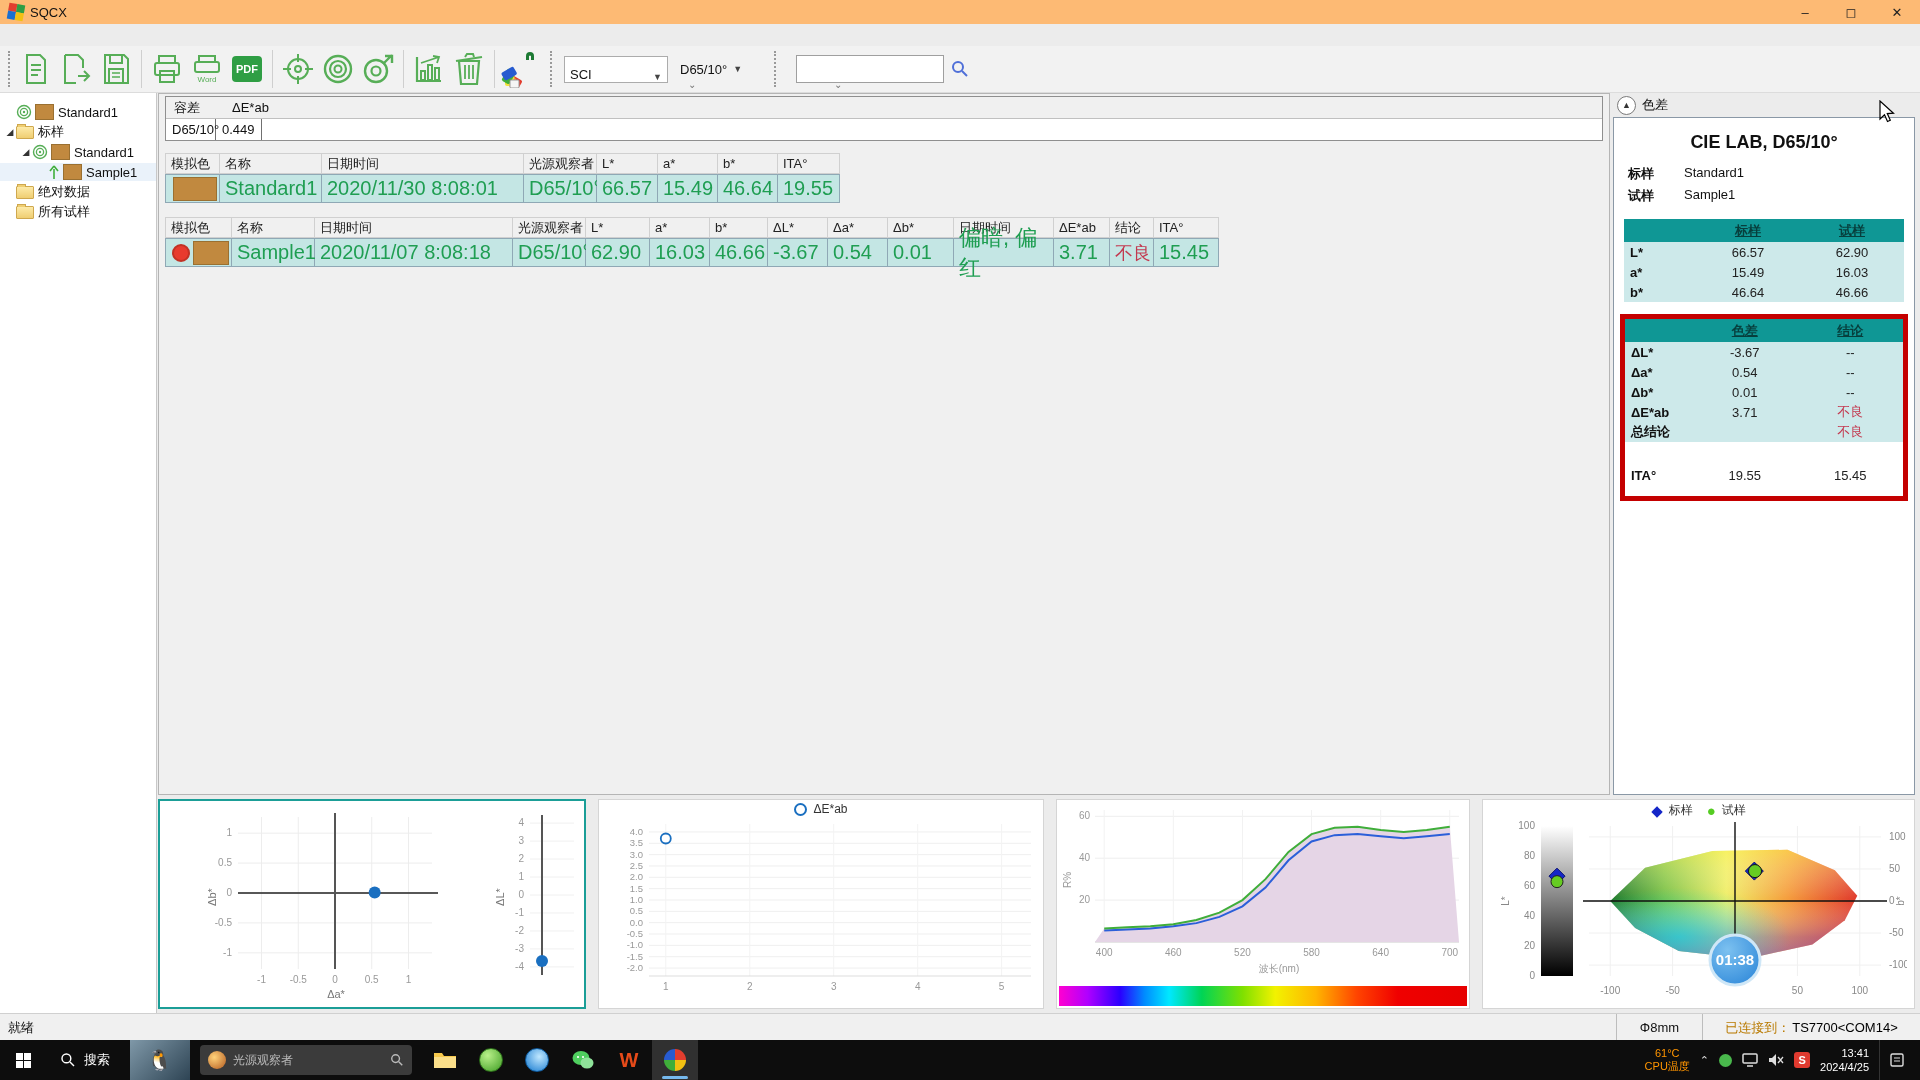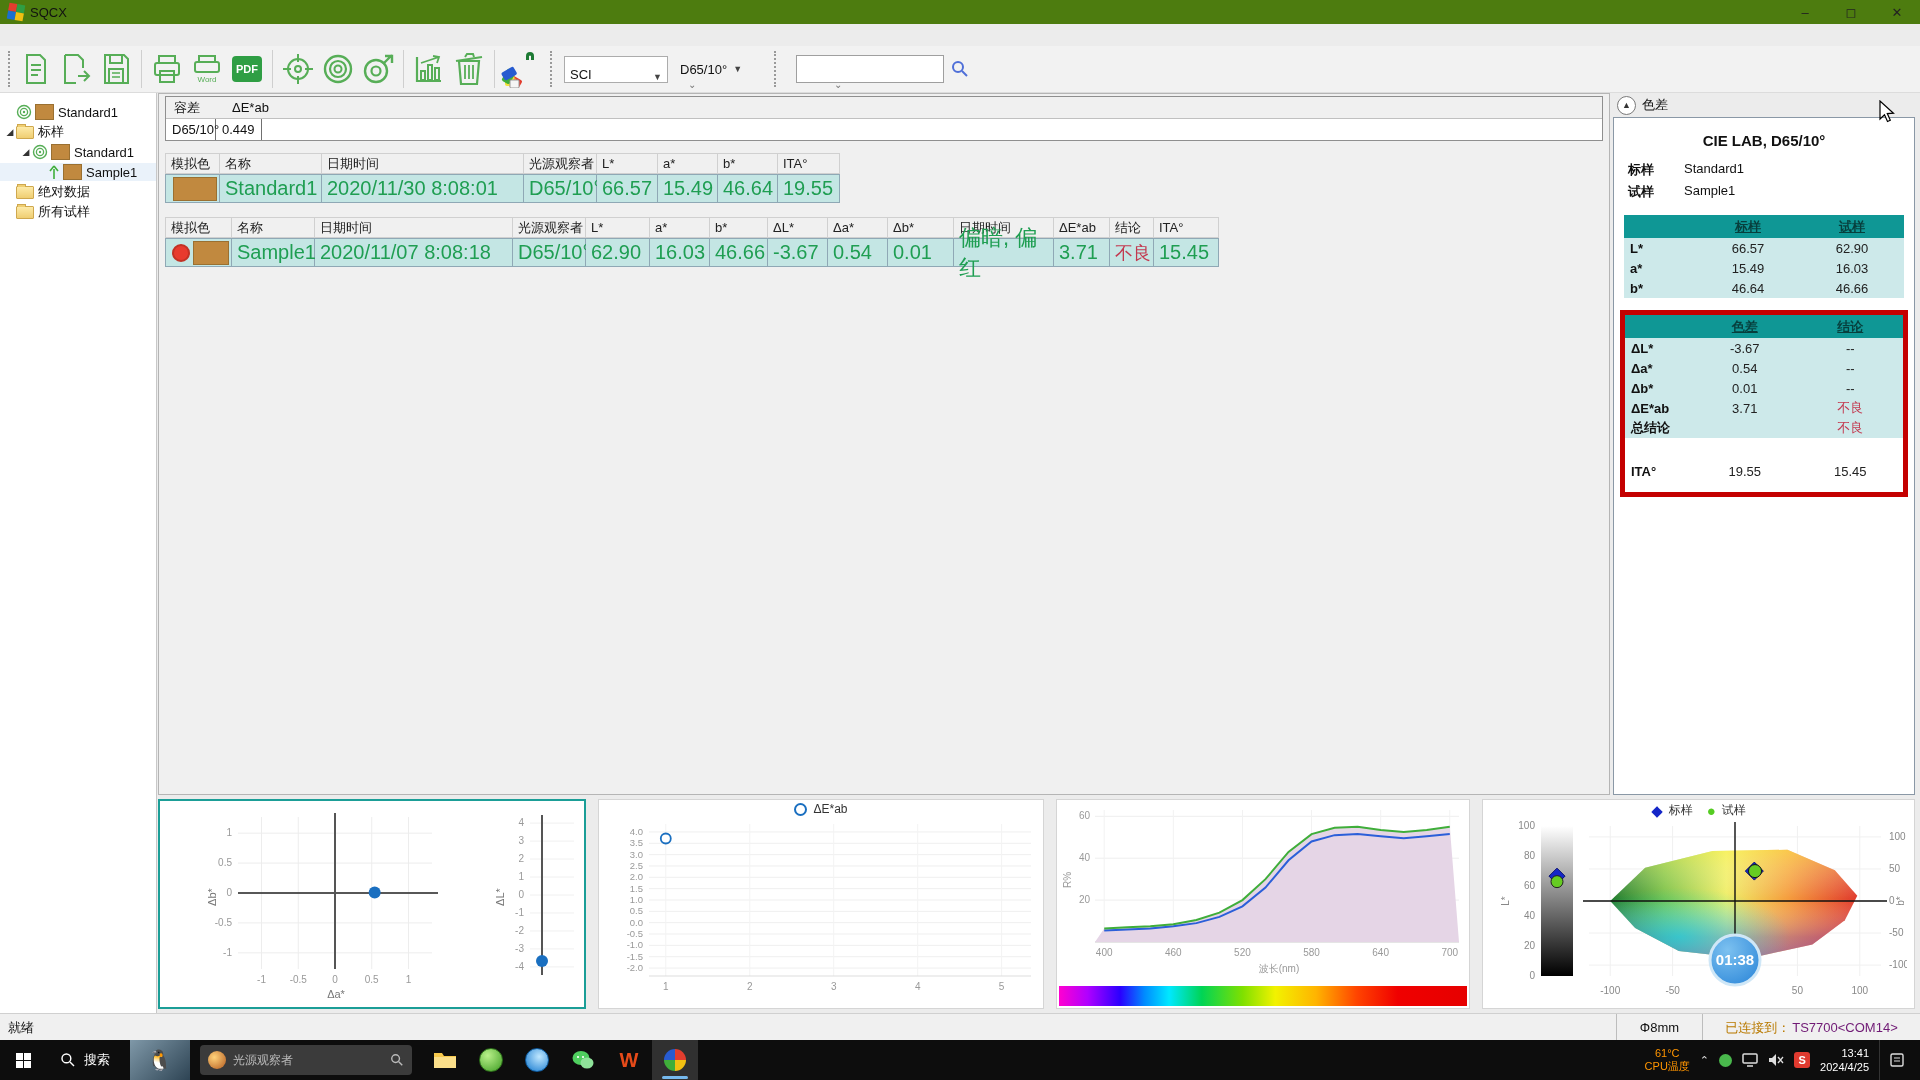--- a/index.html
+++ b/index.html
@@ -1,19 +1,19 @@
 <!DOCTYPE html>
 <html><head>
 <meta charset="utf-8">
 <style>
   html,body{margin:0;padding:0;background:#555;}
   .screen{position:relative;width:1920px;height:1080px;background:#ececec;overflow:hidden;
           font-family:"Liberation Sans","DejaVu Sans",sans-serif;font-size:13px;color:#111;}
   
-  .titlebar{position:absolute;top:0;left:0;right:0;height:24px;background:#4d7c0f;display:flex;align-items:center;}
+  .titlebar{position:absolute;top:0;left:0;right:0;height:24px;background:#fdba74;display:flex;align-items:center;}
   .app-ico{width:16px;height:16px;margin:0 6px 0 8px;display:grid;grid-template-columns:8px 8px;grid-template-rows:8px 8px;transform:rotate(10deg);}
   .app-ico i{display:block}
   .title-text{font-size:13px;color:#111;}
   .win-controls{margin-left:auto;display:flex;height:100%;}
   .win-btn{width:46px;height:100%;display:flex;align-items:center;justify-content:center;font-size:13px;color:#222;}
   
   .menubar{position:absolute;top:24px;left:0;right:0;height:22px;background:#f2f2f2;display:flex;align-items:center;padding-left:6px;}
   .menu-item{padding:2px 9px;font-size:13px;color:#111;}
   
   .toolbar{position:absolute;top:46px;left:0;right:0;height:46px;background:#f2f2f2;display:flex;align-items:center;border-bottom:1px solid #dcdcdc;}
@@ -51,21 +51,21 @@
   .dbody .dcell:first-child{border-left:1px solid #8fa8b5;}
   .dcell.fill{background:transparent !important;border-color:transparent !important;flex:1;}
   .rec-dot{width:14px;height:14px;border-radius:50%;background:#e83b2e;border:2px solid #c23225;margin:0 3px 0 1px;flex:none;}
   .big-swatch{width:42px;height:22px;background:#c1893f;border:1px solid #9a7031;flex:none;}
   .red-text{color:#c3394f !important;}
   
   .rpanel{position:absolute;left:1613px;top:93px;width:302px;height:702px;box-sizing:border-box;}
   .rp-header{height:24px;display:flex;align-items:center;gap:6px;padding-left:4px;font-size:13px;}
   .rp-collapse{width:17px;height:17px;border-radius:50%;border:1px solid #7a7a7a;background:#fff;display:flex;align-items:center;justify-content:center;font-size:9px;color:#333;}
   .rp-body{position:absolute;top:24px;left:0;right:0;bottom:0;background:#fff;border:1px solid #8a98a6;box-sizing:border-box;}
-  .rp-title{text-align:center;font-weight:bold;font-size:15px;margin-top:14px;}
+  .rp-title{text-align:center;font-weight:bold;font-size:18px;margin-top:14px;}
   .rp-info{display:flex;margin:4px 0 0 14px;font-size:13px;}
   .rp-info .lbl{width:56px;font-weight:bold;}
   .minitable{margin:14px 10px 0 10px;}
   .mt-head{display:flex;background:#0f9795;height:23px;align-items:center;}
   .mt-head div{font-size:13px;font-weight:bold;color:#073f3d;text-decoration:underline;text-align:center;}
   .mt-row{display:flex;background:#cde9ea;height:20px;align-items:center;font-size:13px;}
   .mt-row .c0{width:72px;padding-left:6px;font-weight:bold;box-sizing:border-box;}
   .mt-row .c1,.mt-row .c2{flex:1;text-align:center;color:#222;}
   .mt-head .c0{width:72px;}
   .mt-head .c1,.mt-head .c2{flex:1;}
@@ -80,21 +80,21 @@
   .panel-legend{position:absolute;top:2px;left:0;right:0;display:flex;justify-content:center;align-items:center;gap:6px;font-size:12px;color:#333;z-index:2;}
   .ring{width:9px;height:9px;border:2px solid #1a6fc0;border-radius:50%;background:#fff;display:inline-block;}
   .dia{color:#1426c8;font-size:15px;line-height:10px;}
   .grn{color:#55cc22;font-size:15px;line-height:10px;}
   .spectrum-bar{position:absolute;left:2px;right:2px;bottom:2px;height:20px;
     background:linear-gradient(90deg,#ff00d0 0%,#b000ff 7%,#2a00ff 15%,#008cff 21%,#00e8ff 27%,#00d455 35%,#7fe000 45%,#f2f200 53%,#ffb400 63%,#ff4400 73%,#f00000 83%,#e60000 100%);}
   
   .statusbar{position:absolute;left:0;right:0;top:1013px;height:27px;background:#f0f0f0;border-top:1px solid #d0d0d0;display:flex;align-items:center;font-size:13px;}
   .sb-left{padding-left:8px;}
   .sb-seg{border-left:1px solid #bdbdbd;height:100%;display:flex;align-items:center;justify-content:center;padding:0 4px;box-sizing:border-box;}
-  .conn-val{color:#701a75;margin-left:2px;}
+  .conn-val{color:#000000;margin-left:2px;}
   .conn-pre{color:#b97a00;}
   
   .taskbar{position:absolute;left:0;right:0;top:1040px;height:40px;background:#0d0d0d;display:flex;align-items:center;color:#fff;}
   .tk-start{width:46px;height:100%;display:flex;align-items:center;justify-content:center;}
   .win-logo{display:grid;grid-template-columns:7px 7px;grid-template-rows:7px 7px;gap:1px;}
   .win-logo i{background:#fff;}
   .tk-search{display:flex;align-items:center;gap:8px;padding:0 14px;height:100%;}
   .tk-photo{width:60px;height:40px;background:linear-gradient(135deg,#7f98a8,#2e4454);display:flex;align-items:center;justify-content:center;font-size:20px;margin-left:6px;}
   .tk-widgetsearch{width:212px;height:30px;background:#3b3b3b;border-radius:4px;display:flex;align-items:center;margin:0 10px;padding:0 8px;gap:7px;box-sizing:border-box;}
   .tk-widgetsearch .bird{width:18px;height:18px;border-radius:50%;background:radial-gradient(circle at 35% 35%,#ffd27a,#b35a1f);flex:none;}

